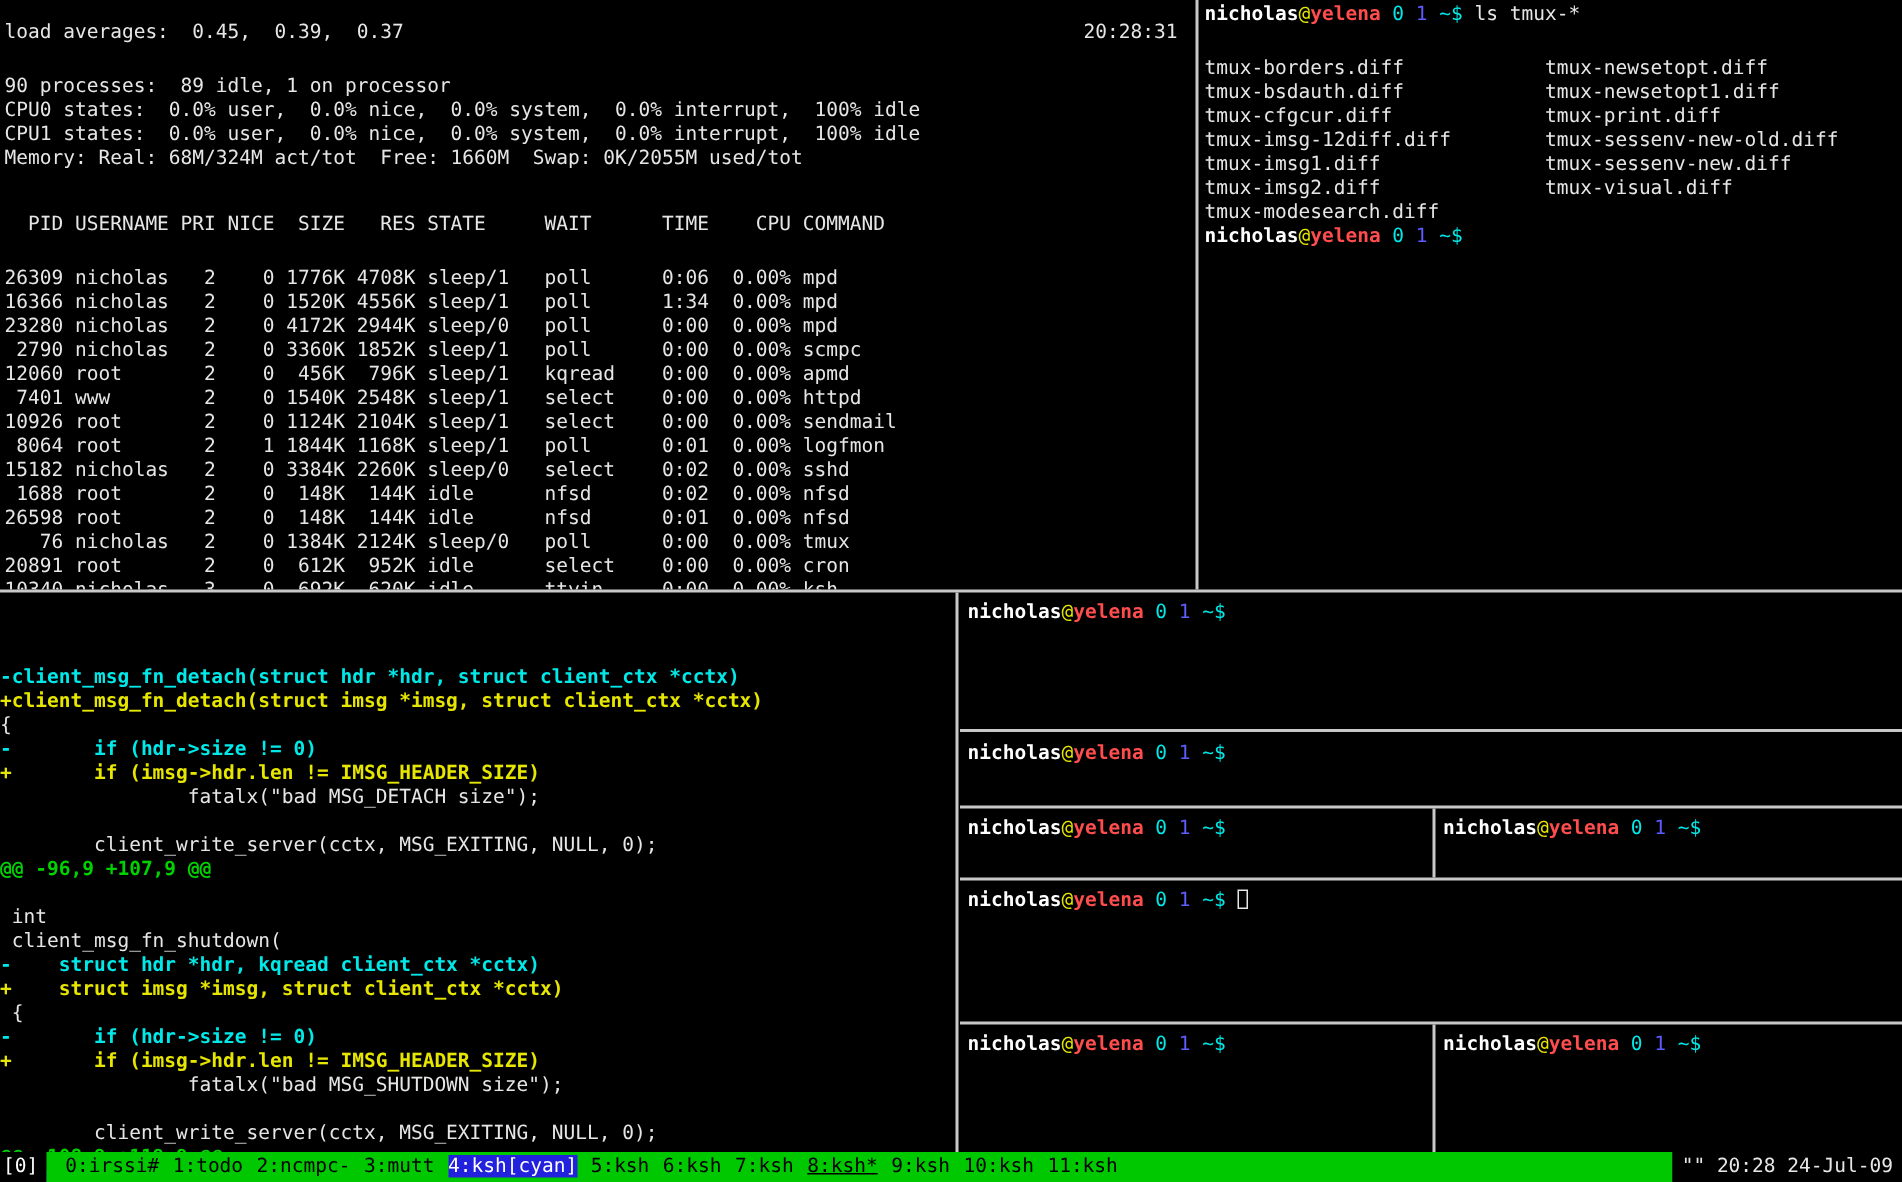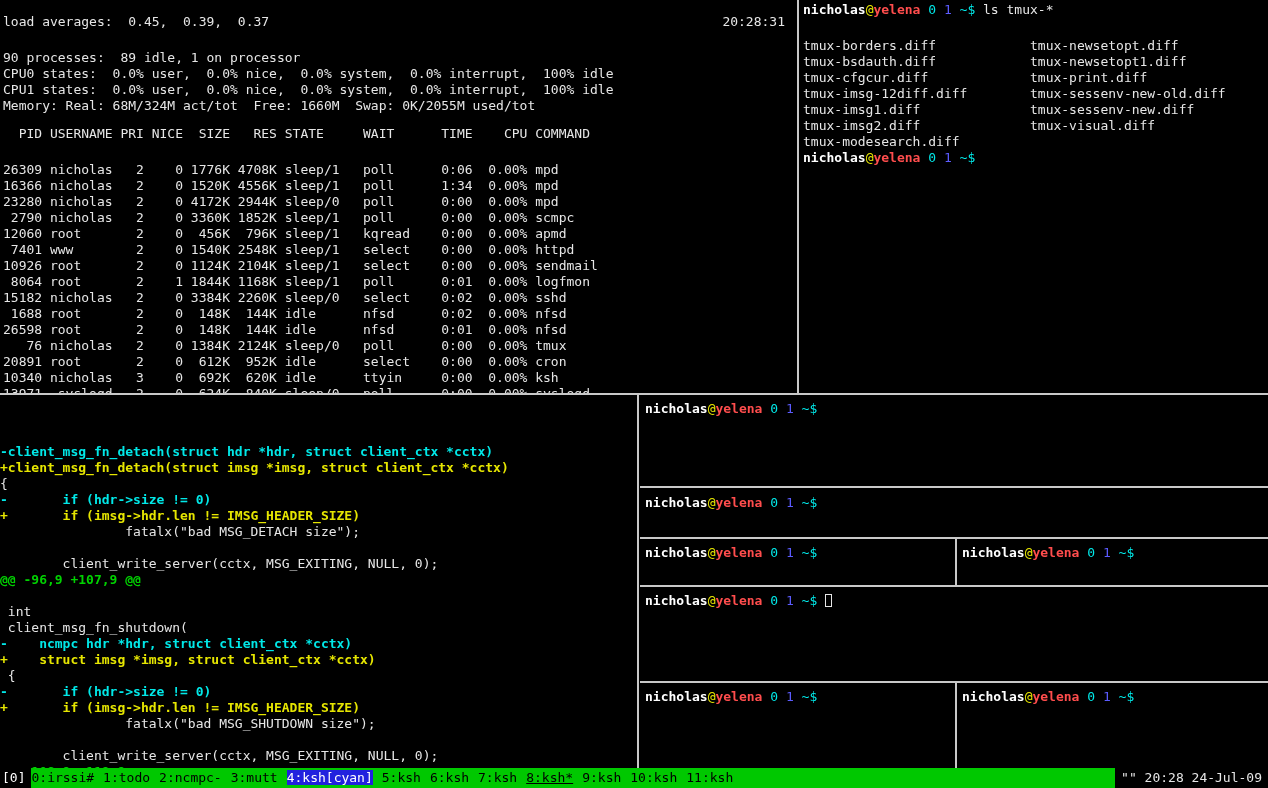--- a/index.html
+++ b/index.html
@@ -16,21 +16,21 @@
   .line { height:16px; white-space:pre; }
 
   
   .divider { position:absolute; background:var(--divider,#c8c8c8); }
   .divider.v { width:2px; }
   .divider.h { height:2px; }
 
   
   .pane-top { left:0; top:0; width:797px; height:393px; padding:14px 6px 0 3px; }
   .loadline { display:flex; justify-content:space-between; padding-right:6px; }
-  .tbl-header { margin-top:12px; }
+  .tbl-header { margin-top:28px; }
 
   
   .pane-ls { left:800px; top:0; width:468px; height:314px; padding:2px 0 0 3px; }
 
   
   .prompt { white-space:pre; }
   .p-user { color:var(--bright,#ffffff); font-weight:bold; }
   .p-at   { color:var(--yellow,#e6e600); }
   .p-host { color:var(--red,#ff4d4d); font-weight:bold; }
   .p-n0   { color:var(--cyan,#00e8e8); }
@@ -66,21 +66,21 @@
   .r5b { left:957px; top:683px; width:311px; height:85px; }
 
   
   .status-bar {
     position:absolute; left:0; top:768px; width:1268px; height:20px;
     display:flex; align-items:stretch; line-height:20px; overflow:hidden;
   }
   .sb-left  { background:#000; color:#ffffff; padding:0 6px 0 2px; white-space:pre; }
   .sb-windows {
     flex:1; background:var(--status-green,#00c800); color:#000;
-    padding-left:0; white-space:pre; overflow:hidden;
+    padding-left:12px; white-space:pre; overflow:hidden;
   }
   .win { margin-right:9px; }
   .win[data-type="highlight"] { background:var(--highlight-bg,#2121de); color:#ffffff; }
   .win[data-type="current"]   { text-decoration:underline; }
   .sb-right { background:#000; color:#e6e6e6; padding:0 6px; white-space:pre; }
 </style>
 </head>
 <body>
 
 <div class="screen">
@@ -137,21 +137,21 @@
         <div class="code-line" data-type="context">{</div>
         <div class="code-line" data-type="removed">-       if (hdr-&gt;size != 0)</div>
         <div class="code-line" data-type="added">+       if (imsg-&gt;hdr.len != IMSG_HEADER_SIZE)</div>
         <div class="code-line" data-type="context">                fatalx("bad MSG_DETACH size");</div>
         <div class="code-line" data-type="context"></div>
         <div class="code-line" data-type="context">        client_write_server(cctx, MSG_EXITING, NULL, 0);</div>
         <div class="code-line" data-type="hunk">@@ -96,9 +107,9 @@</div>
         <div class="code-line" data-type="context"></div>
         <div class="code-line" data-type="context"> int</div>
         <div class="code-line" data-type="context"> client_msg_fn_shutdown(</div>
-        <div class="code-line" data-type="removed">-    ncmpc hdr *hdr, struct client_ctx *cctx)</div>
+        <div class="code-line" data-type="removed">-    struct hdr *hdr, kqread client_ctx *cctx)</div>
         <div class="code-line" data-type="added">+    struct imsg *imsg, struct client_ctx *cctx)</div>
         <div class="code-line" data-type="context"> {</div>
         <div class="code-line" data-type="removed">-       if (hdr-&gt;size != 0)</div>
         <div class="code-line" data-type="added">+       if (imsg-&gt;hdr.len != IMSG_HEADER_SIZE)</div>
         <div class="code-line" data-type="context">                fatalx("bad MSG_SHUTDOWN size");</div>
         <div class="code-line" data-type="context"></div>
         <div class="code-line" data-type="context">        client_write_server(cctx, MSG_EXITING, NULL, 0);</div>
         <div class="code-line" data-type="hunk">@@ -108,9 +119,9 @@</div>
       </div>
     <div class="modeline"><span>----:---F1  </span><span class="ml-file">tmux-imsg-12diff.diff</span><span>   17% (134,0)    Hg-0  (Diff)------------------------------------------------</span></div>

